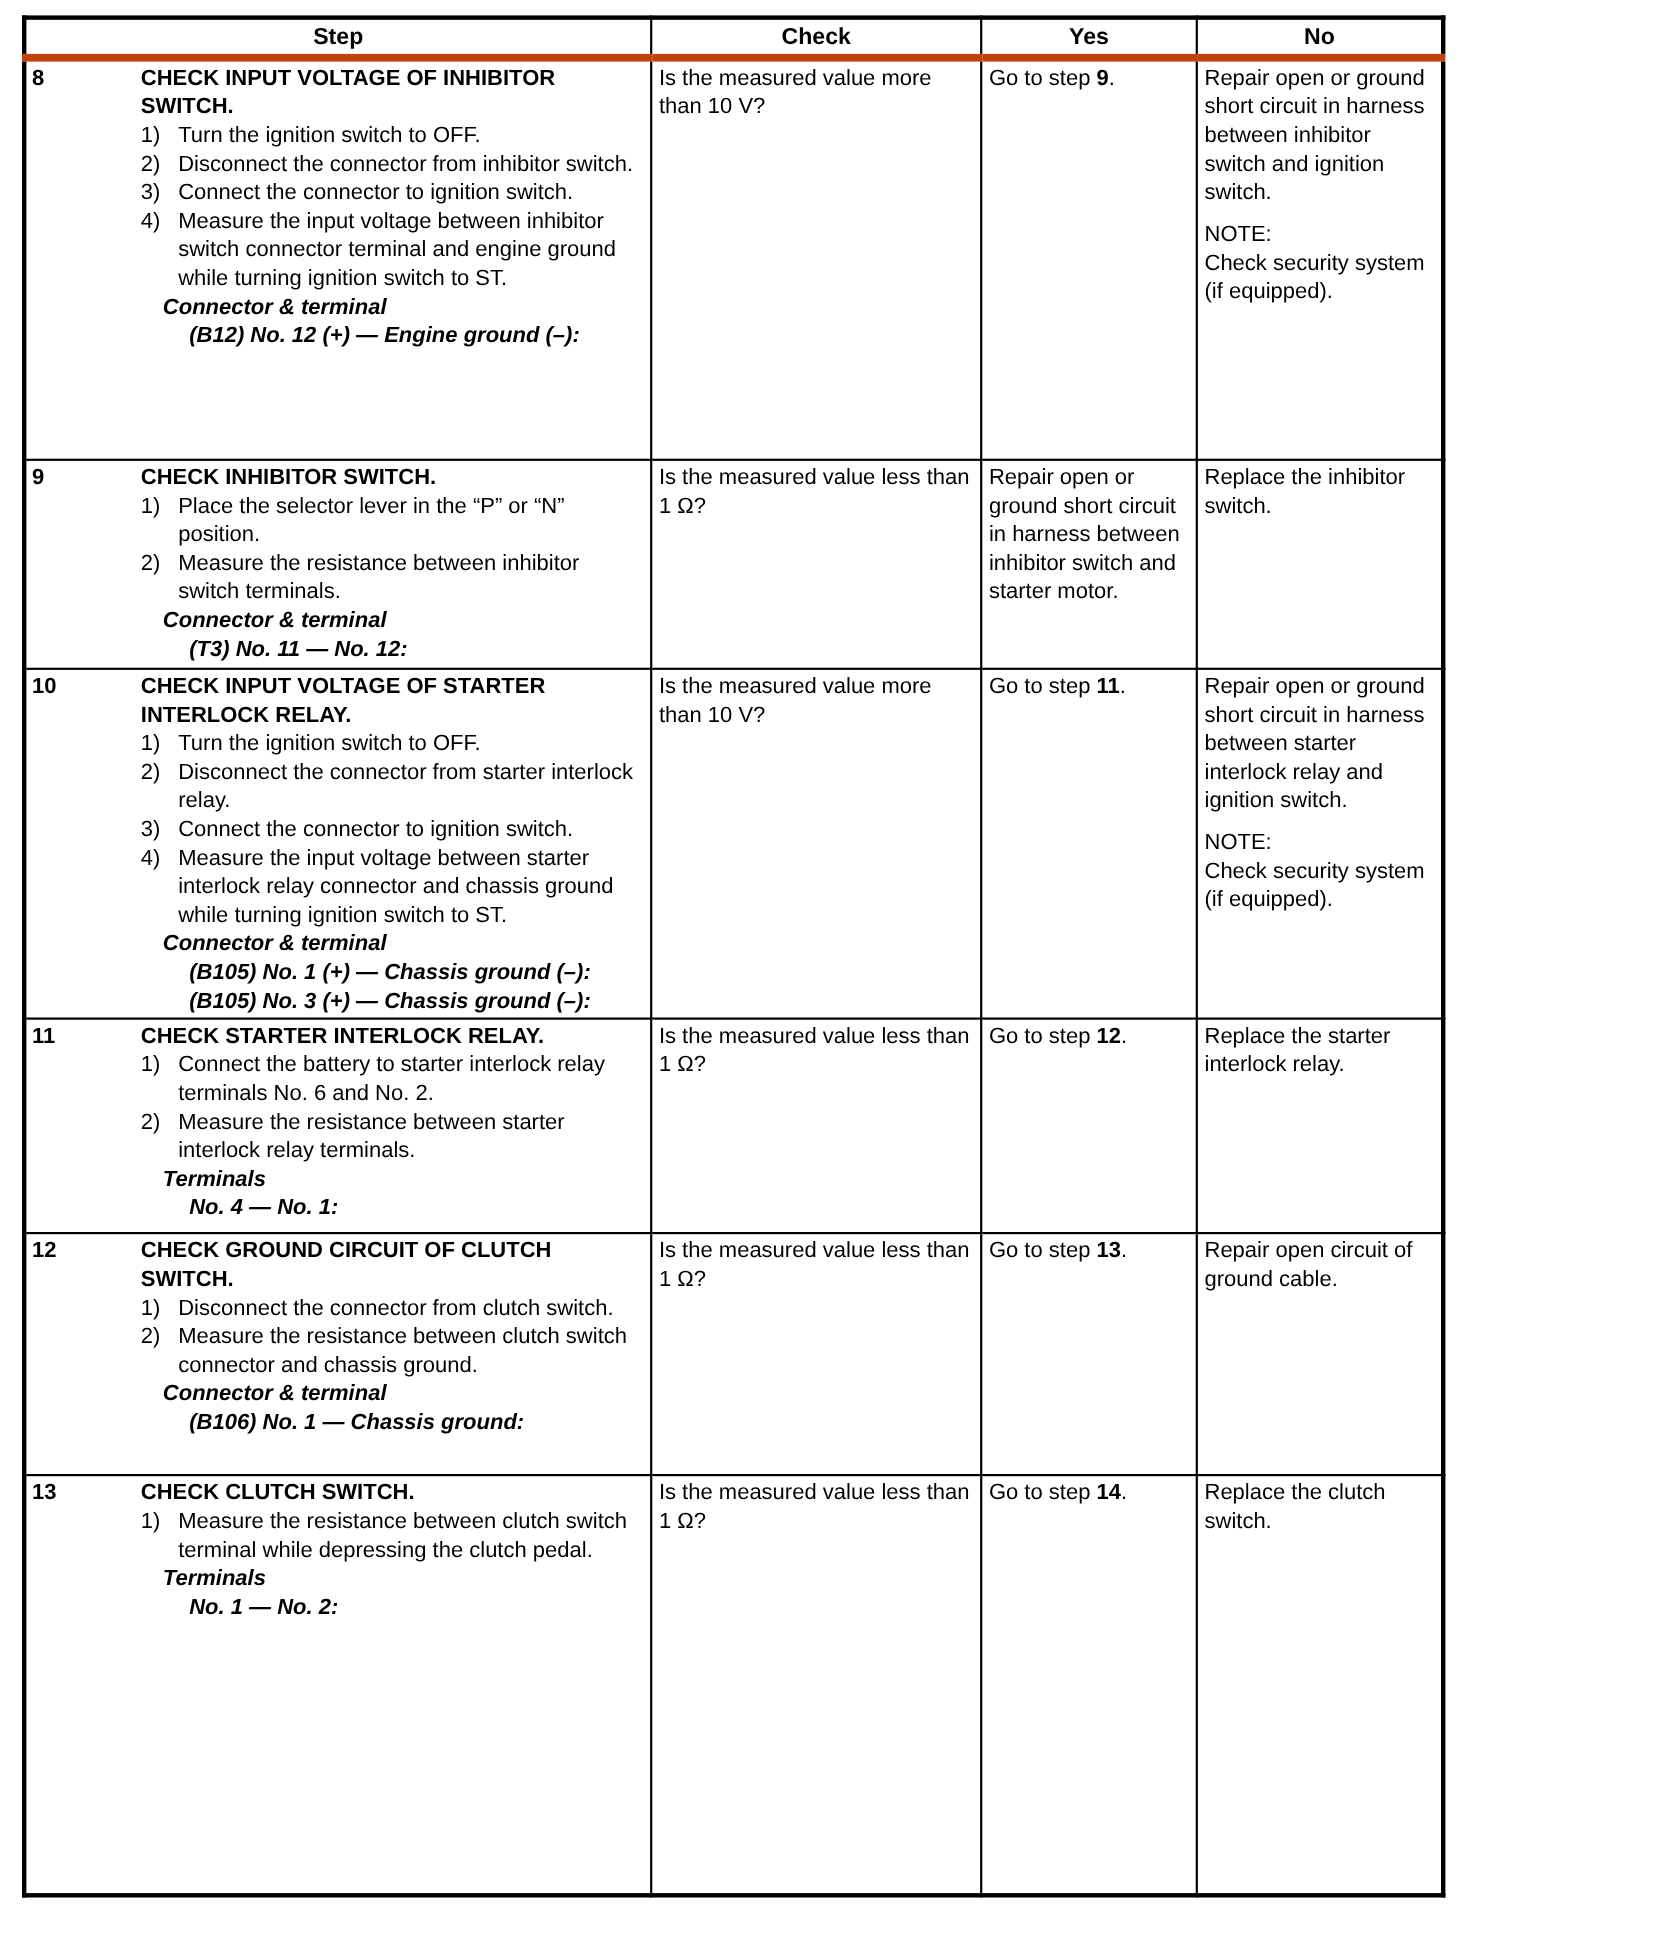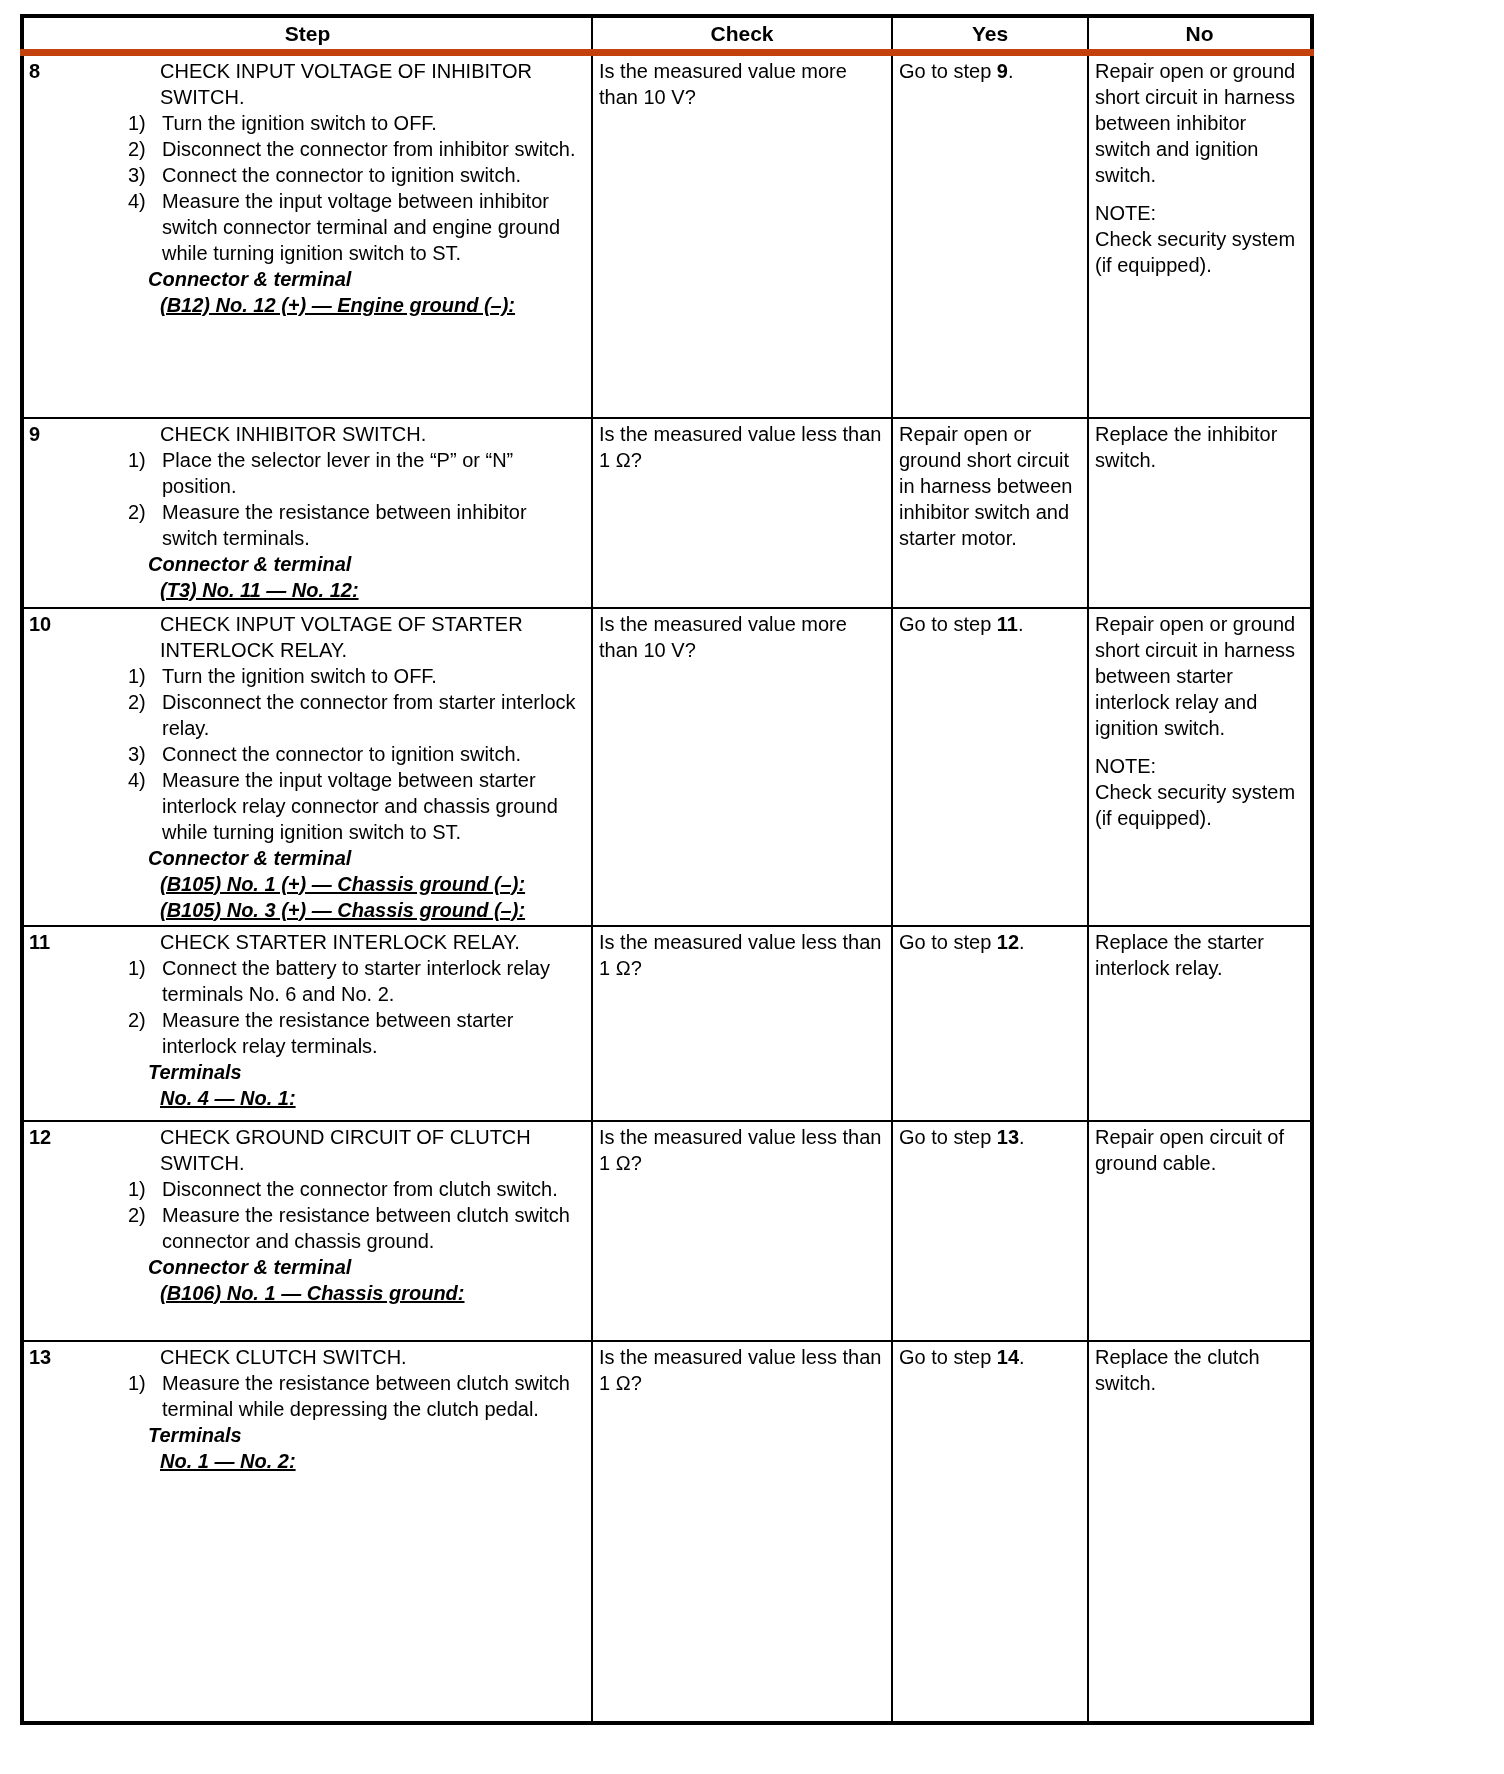--- a/index.html
+++ b/index.html
@@ -40,26 +40,26 @@
   td { padding: 2px 8px 2px 6px; }
 
   td.step-cell { padding: 0; position: relative; }
   .step-num {
     position: absolute;
     top: 2px;
     left: 5px;
     font-weight: 700;
   }
   .step-content { margin-left: 104px; padding: 2px 10px 2px 0; }
-  .step-title { font-weight: 400; margin-left: 32px; }
+  .step-title { font-weight: 700; }
   .item { display: flex; }
   .item-num { flex: 0 0 34px; }
   .item-text { flex: 1; }
   .spec-label { font-weight: 700; font-style: italic; margin-left: 20px; }
-  .spec-line  { font-weight: 700; font-style: italic; margin-left: 32px; text-decoration: underline; }
+  .spec-line  { font-weight: 700; font-style: italic; margin-left: 44px; }
 
   td.check-cell { padding-right: 8px; }
   td.yes-cell b { font-weight: 700; }
   .note { margin-top: 12px; }
 
   tbody tr.r8  { height: 365px; }
   tbody tr.r9  { height: 190px; }
   tbody tr.r10 { height: 292px; }
   tbody tr.r11 { height: 195px; }
   tbody tr.r12 { height: 220px; }

